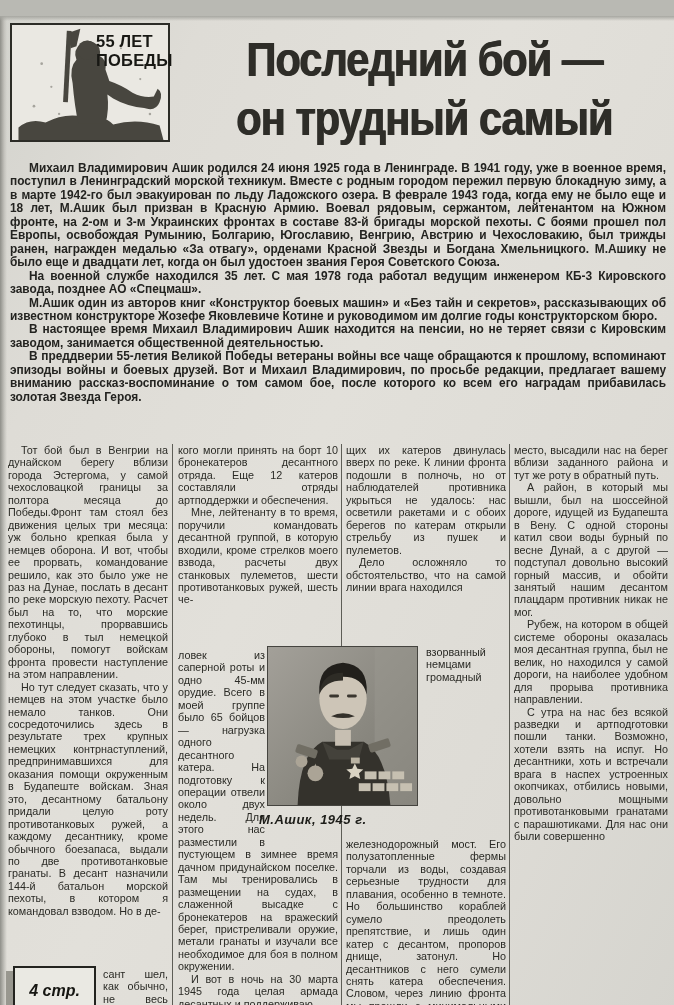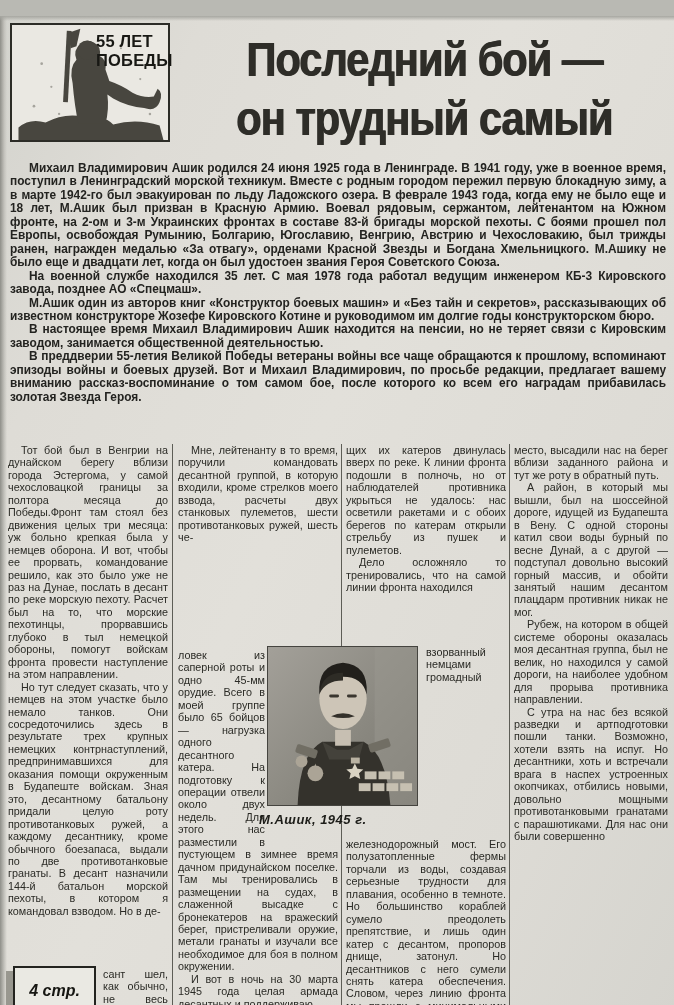--- a/index.html
+++ b/index.html
@@ -102,21 +102,21 @@
   </div>
 
   <h1 class="title">
     <span class="title-line">Последний бой —</span>
     <span class="title-line">он трудный самый</span>
   </h1>
 
   <div class="intro">
     <p>Михаил Владимирович Ашик родился 24 июня 1925 года в Ленинграде. В 1941 году, уже в военное время, поступил в Ленинградский морской техникум. Вместе с родным городом пережил первую блокадную зиму, а в марте 1942-го был эвакуирован по льду Ладожского озера. В феврале 1943 года, когда ему не было еще и 18 лет, М.Ашик был призван в Красную Армию. Воевал рядовым, сержантом, лейтенантом на Южном фронте, на 2-ом и 3-м Украинских фронтах в составе 83-й бригады морской пехоты. С боями прошел пол Европы, освобождая Румынию, Болгарию, Югославию, Венгрию, Австрию и Чехословакию, был трижды ранен, награжден медалью «За отвагу», орденами Красной Звезды и Богдана Хмельницкого. М.Ашику не было еще и двадцати лет, когда он был удостоен звания Героя Советского Союза.</p>
     <p>На военной службе находился 35 лет. С мая 1978 года работал ведущим инженером КБ-3 Кировского завода, позднее АО «Спецмаш».</p>
-    <p>М.Ашик один из авторов книг «Конструктор боевых машин» и «Без тайн и секретов», рассказывающих об известном конструкторе Жозефе Кировского Котине и руководимом им долгие годы конструкторском бюро.</p>
+    <p>М.Ашик один из авторов книг «Конструктор боевых машин» и «Без тайн и секретов», рассказывающих об известном конструкторе Жозефе Яковлевиче Котине и руководимом им долгие годы конструкторском бюро.</p>
     <p>В настоящее время Михаил Владимирович Ашик находится на пенсии, но не теряет связи с Кировским заводом, занимается общественной деятельностью.</p>
     <p>В преддверии 55-летия Великой Победы ветераны войны все чаще обращаются к прошлому, вспоминают эпизоды войны и боевых друзей. Вот и Михаил Владимирович, по просьбе редакции, предлагает вашему вниманию рассказ-воспоминание о том самом бое, после которого ко всем его наградам прибавилась золотая Звезда Героя.</p>
   </div>
 
   <div class="vrule vr1"></div>
   <div class="vrule vr2"></div>
   <div class="vrule vr3"></div>
 
   <div class="col col1">
     <div class="c1top">
@@ -124,33 +124,34 @@
       <p>Но тут следует сказать, что у немцев на этом участке было немало танков. Они сосредоточились здесь в результате трех крупных немецких контрнаступлений, предпринимавшихся для оказания помощи окруженным в Будапеште войскам. Зная это, десантному батальону придали целую роту противотанковых ружей, а каждому десантнику, кроме обычного боезапаса, выдали по две противотанковые гранаты. В десант назначили 144-й батальон морской пехоты, в котором я командовал взводом. Но в де-</p>
     </div>
     <div class="wrapseg">
       <span class="spc spc-pagebox"></span>
       <span>сант шел, как обычно, не весь батальон, а только те,</span>
     </div>
   </div>
 
   <div class="col col2">
     <div class="c2a">
+      <p class="noind">кого могли принять на борт 10 бронекатеров десантного отряда. Еще 12 катеров составляли отряды артподдержки и обеспечения.</p>
       <p>Мне, лейтенанту в то время, поручили командовать десантной группой, в которую входили, кроме стрелков моего взвода, расчеты двух станковых пулеметов, шести противотанковых ружей, шесть че-</p>
     </div>
     <div class="wrapseg">
       <span class="spc spc-photo-r"></span>
       <span>ловек из саперной роты и одно 45-мм орудие. Всего в моей группе было 65 бойцов — нагрузка одного десантного катера. На подготовку к операции отвели около двух недель. Для этого нас разместили в пустующем в зимнее время дачном придунайском поселке. Там мы тренировались в размещении на судах, в слаженной высадке с бронекатеров на вражеский берег, пристреливали оружие, метали гранаты и изучали все необходимое для боя в полном окружении.</span>
     </div>
     <p>И вот в ночь на 30 марта 1945 года целая армада десантных и поддерживаю-</p>
   </div>
 
   <div class="col col3">
     <div class="c3a">
       <p class="noind">щих их катеров двинулась вверх по реке. К линии фронта подошли в полночь, но от наблюдателей противника укрыться не удалось: нас осветили ракетами и с обоих берегов по катерам открыли стрельбу из пушек и пулеметов.</p>
-      <p>Дело осложняло то тренировались, что на самой линии фронта находился</p>
+      <p>Дело осложняло то обстоятельство, что на самой линии врага находился</p>
     </div>
     <div class="wrapseg">
       <span class="spc spc-photo-l"></span>
       <span>взорванный немцами громадный железнодорожный мост. Его полузатопленные фермы торчали из воды, создавая серьезные трудности для плавания, особенно в темноте. Но большинство кораблей сумело преодолеть препятствие, и лишь один катер с десантом, пропоров днище, затонул. Но десантников с него сумели снять катера обеспечения. Словом, через линию фронта мы прошли с минимальными потерями и в кромешной тьме двинулись вверх по совершенно незнакомой реке, минуя мели и острова. Наконец, моряки-катерники нашли подходящее</span>
     </div>
   </div>
 
   <div class="col col4">
     <p class="noind">место, высадили нас на берег вблизи заданного района и тут же роту в обратный путь.</p>
     <p>А район, в который мы вышли, был на шоссейной дороге, идущей из Будапешта в Вену. С одной стороны катил свои воды бурный по весне Дунай, а с другой — подступал довольно высокий горный массив, и обойти занятый нашим десантом плацдарм противник никак не мог.</p>

